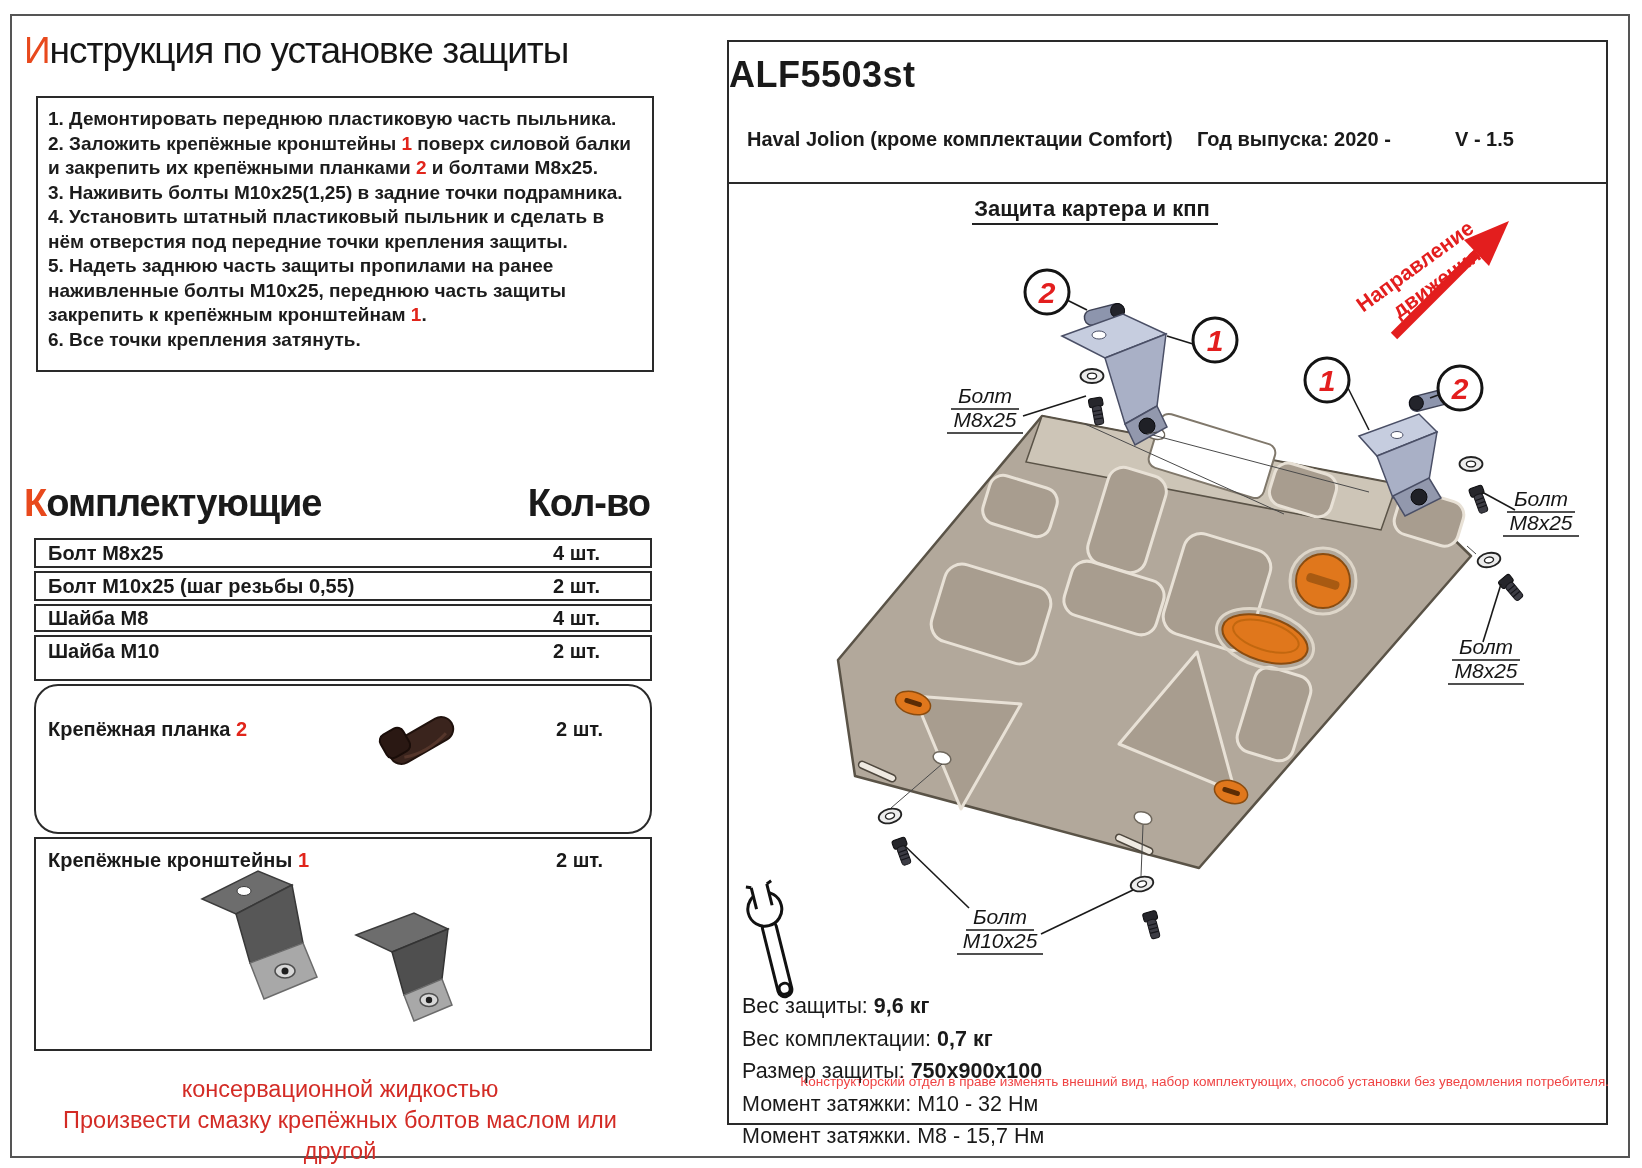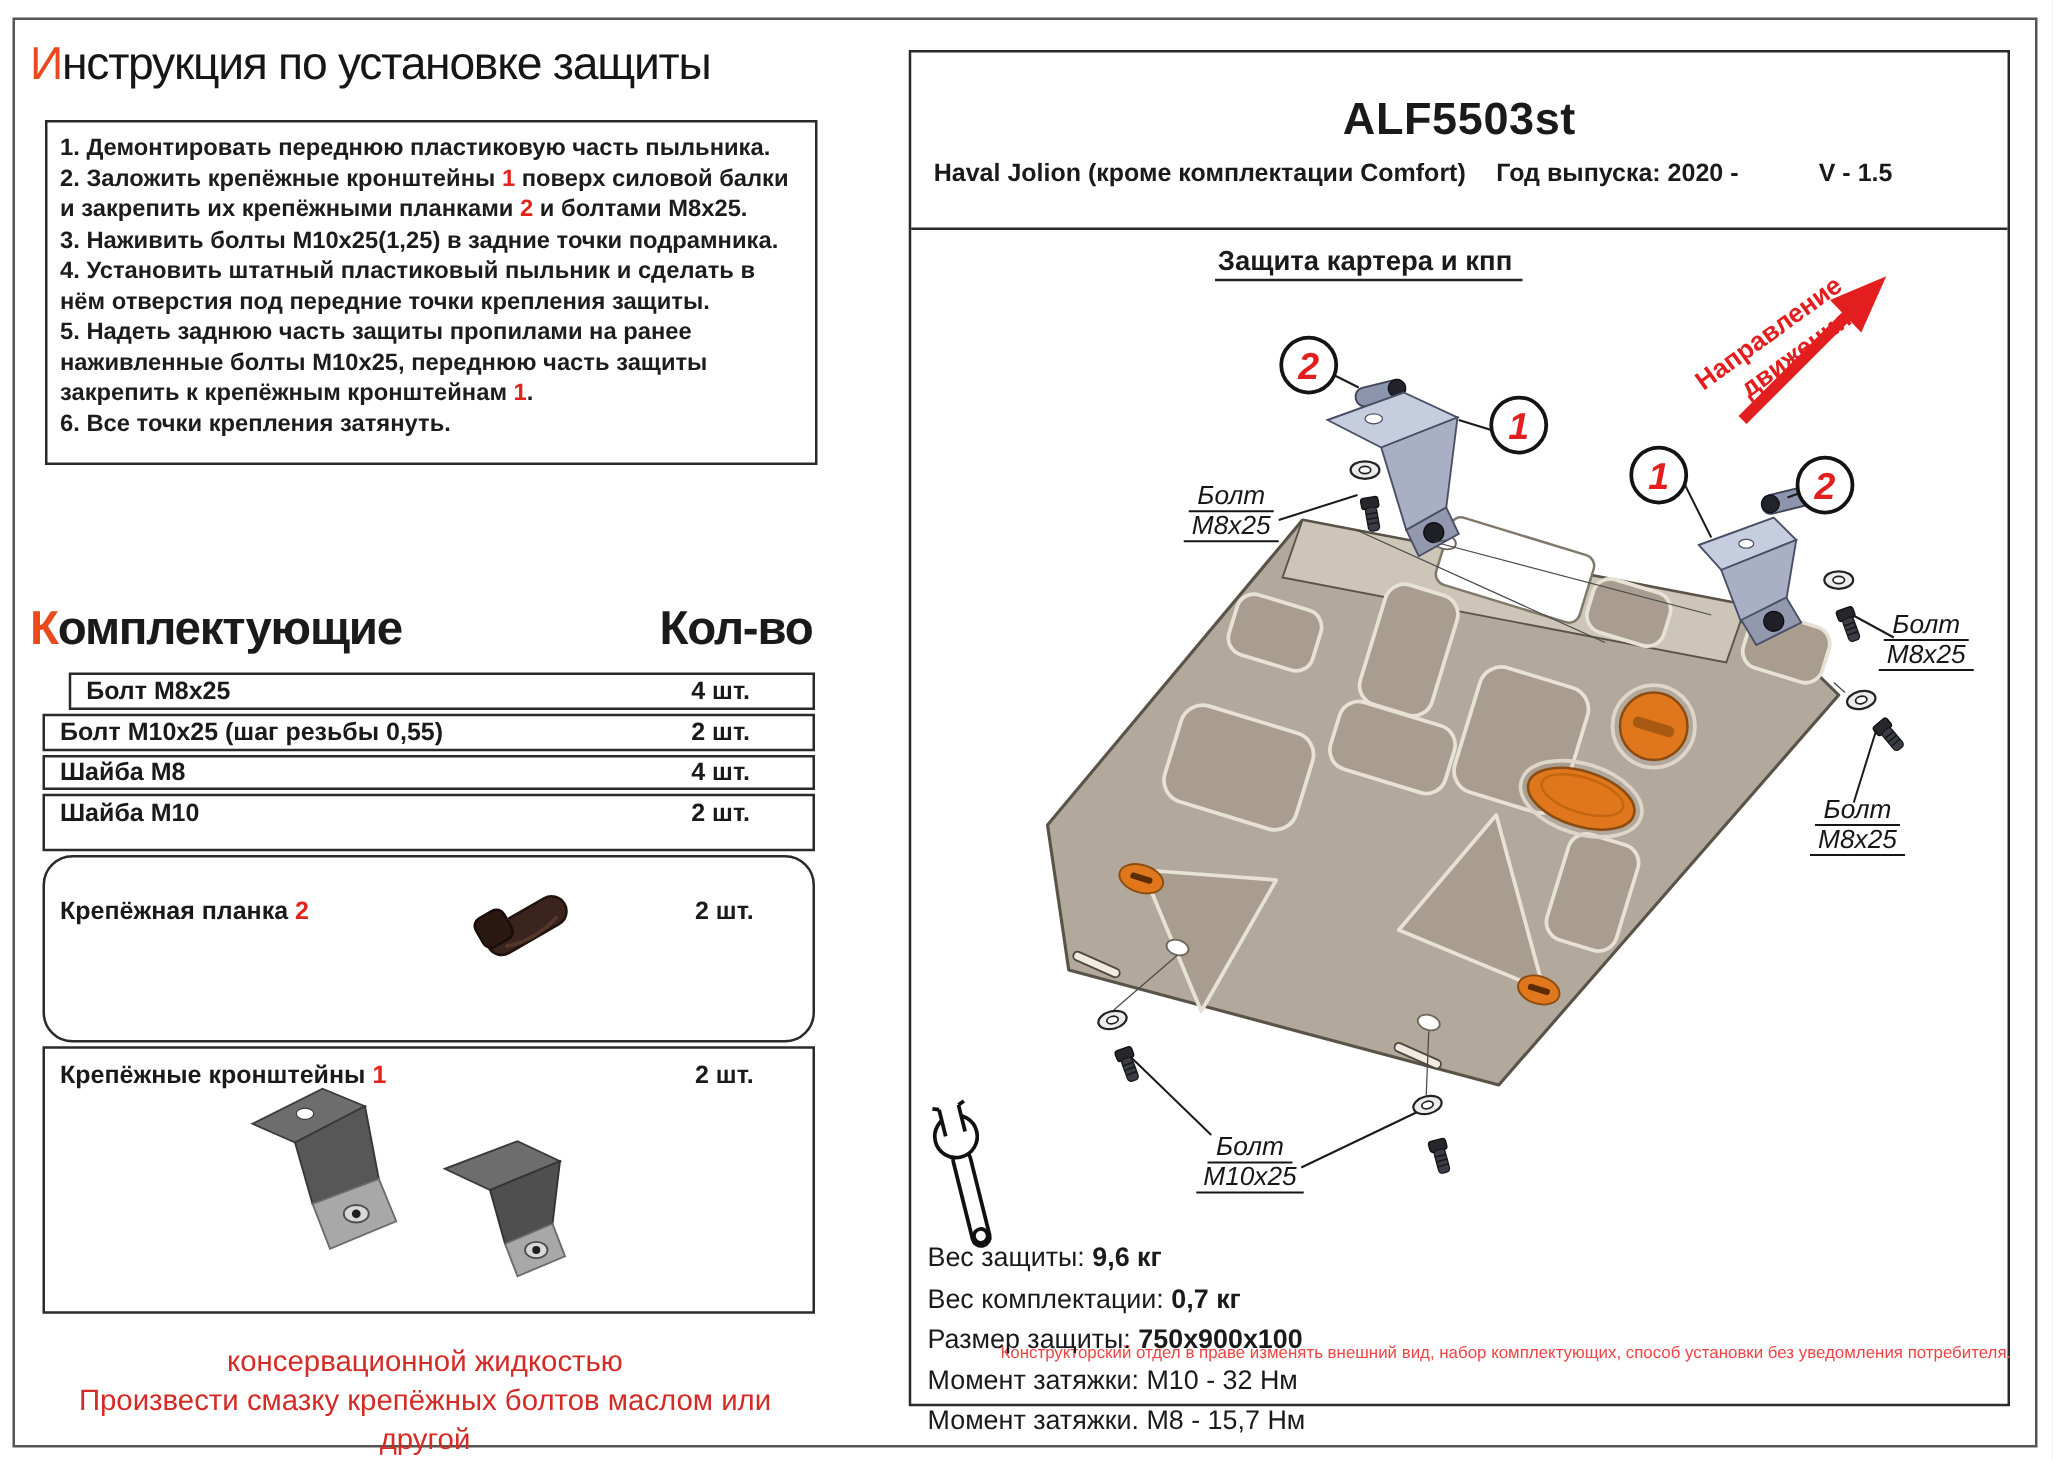--- a/index.html
+++ b/index.html
@@ -13,41 +13,41 @@
   .main-title .cap{color:#e8491d;}
   .instr-box{position:absolute;left:36px;top:96px;width:594px;height:254px;border:2px solid #2a2a2a;
              padding:9px 10px;font-size:19px;line-height:24.5px;font-weight:bold;color:#1c1c1c;}
   .instr-box .rednum{color:#e1251b;}
   .parts-header{position:absolute;left:24px;top:482px;width:626px;display:flex;justify-content:space-between;
                 font-size:38px;font-weight:bold;letter-spacing:-1px;}
   .parts-header .cap{color:#e8491d;}
   .parts-table{position:absolute;left:34px;top:538px;width:618px;}
   .p-row{border:2px solid #2a2a2a;background:#fff;display:flex;align-items:center;
          padding:0 12px;font-size:20px;font-weight:bold;margin-top:3px;box-sizing:border-box;}
-  .p-row:first-child{margin-top:0;margin-left:21px;}
+  .p-row:first-child{margin-top:0;}
   .p-row .lbl{flex:1;}
   .p-row .qty{width:85px;text-align:left;}
   .p-row .rednum{color:#e1251b;}
   .h30{height:30px}.h28{height:28px}
   .h46{height:46px;align-items:flex-start;padding-top:3px;}
   .row-strip{height:150px;position:relative;display:block;border-radius:24px;}
   .row-brackets{height:214px;position:relative;display:block;}
   .row-strip .lbl,.row-brackets .lbl{position:absolute;left:12px;}
   .row-strip .lbl{top:32px;} .row-brackets .lbl{top:10px;}
   .row-strip .qty{position:absolute;left:520px;top:32px;width:85px;}
   .row-brackets .qty{position:absolute;left:520px;top:10px;width:85px;}
   .row-strip svg{position:absolute;left:330px;top:8px;}
   .row-brackets svg{position:absolute;left:150px;top:18px;}
   .note{position:absolute;left:30px;top:1074px;width:620px;text-align:center;color:#d32b25;
         font-size:23.5px;line-height:31px;}
 
   
   .panel{position:absolute;left:727px;top:40px;width:881px;height:1085px;border:2px solid #2a2a2a;box-sizing:border-box;}
   .panel-header{position:relative;height:140px;border-bottom:2px solid #2a2a2a;}
-  .code{position:absolute;left:0;top:32px;width:100%;text-align:center;font-size:36px;font-weight:bold;letter-spacing:0.5px;}
+  .code{position:absolute;left:0;top:12px;width:100%;font-size:36px;font-weight:bold;letter-spacing:0.5px;}
   .model{position:absolute;left:18px;top:86px;font-size:20px;font-weight:bold;}
   .year{position:absolute;left:468px;top:86px;font-size:20px;font-weight:bold;}
   .version{position:absolute;left:726px;top:86px;font-size:20px;font-weight:bold;}
   .diagram{position:relative;height:939px;}
   .diagram-title{position:absolute;left:206px;top:12px;width:320px;text-align:center;font-size:22px;font-weight:bold;z-index:3;}
   .diagram-title span{border-bottom:2px solid #222;padding:0 8px 2px 2px;}
   .diagram svg.scene{position:absolute;left:0;top:0;}
   .specs{position:absolute;left:13px;top:806px;font-size:21.5px;line-height:32.5px;z-index:3;}
   .specs .bold{font-weight:bold;}
   .panel-footer{position:absolute;left:725px;top:1074px;width:884px;text-align:right;font-size:13.5px;color:#ef4444;}

